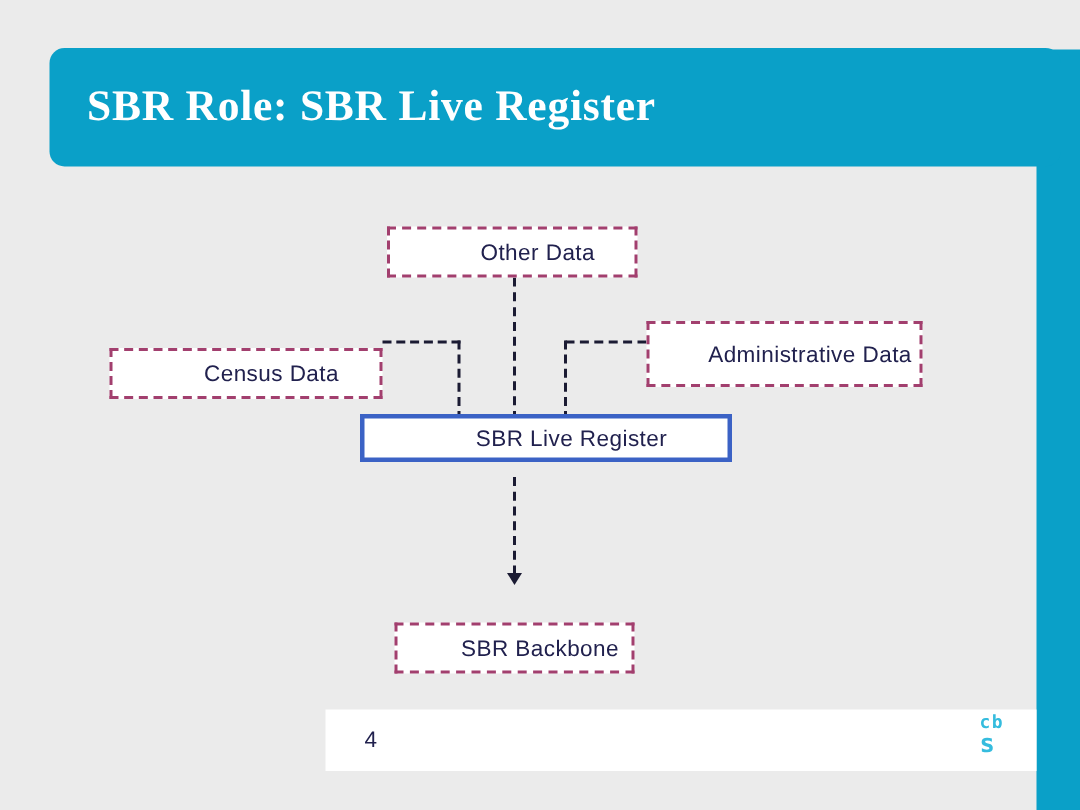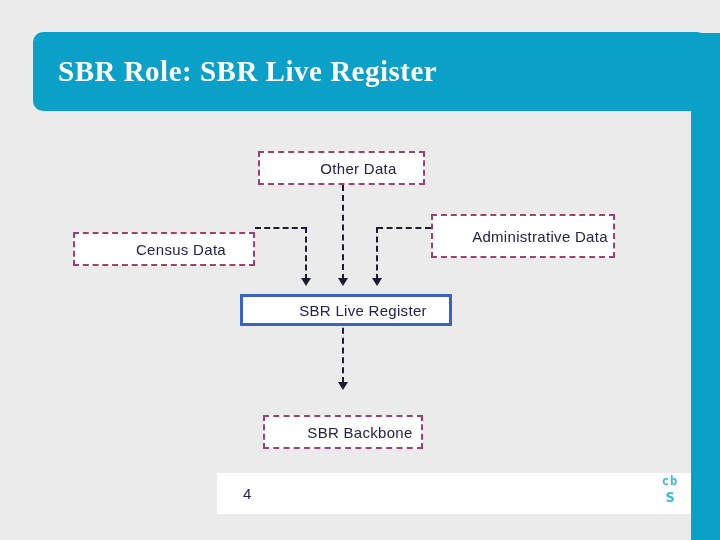--- a/index.html
+++ b/index.html
@@ -49,21 +49,21 @@
     display: flex; align-items: center; justify-content: center;
     text-align: center;
     padding-left: 34px;
   }
   .node.solid {
     border: 3px solid #3B62C5;
   }
   .node-other    { left: 258px; top: 151px; width: 167px; height: 34px; }
   .node-census   { left:  73px; top: 212px; width: 182px; height: 34px; margin-top: 20px; }
   .node-admin    { left: 431px; top: 214px; width: 184px; height: 44px; }
-  .node-live     { left: 240px; top: 294px; width: 212px; height: 32px; }
+  .node-live     { left: 240px; top: 276px; width: 248px; height: 32px; }
   .node-backbone { left: 263px; top: 390px; width: 160px; height: 34px; margin-top: 25px; }
 
   
   .conn-v { position: absolute; width: 0; border-left: 2px dashed #1B1B33; }
   .conn-h { position: absolute; height: 0; border-top: 2px dashed #1B1B33; }
   .arrow-down {
     position: absolute; width: 0; height: 0;
     border-left: 5px solid transparent;
     border-right: 5px solid transparent;
     border-top: 8px solid #1B1B33;
@@ -89,21 +89,20 @@
   }
   .page-number {
     margin-left: 26px;
     font-size: 15px;
     color: #21214E;
   }
   .cbs-logo {
     position: absolute;
     right: 4px; top: 2px;
     width: 34px;
-    text-align: center;
     font-family: "DejaVu Sans Mono", monospace;
     font-weight: bold;
     color: #35BCDE;
     line-height: 1;
   }
   .cbs-logo .l1 { display: block; font-size: 12px; letter-spacing: 1px; }
   .cbs-logo .l2 { display: block; font-size: 17px; margin-top: 1px; }
 </style>
 </head>
 <body>

